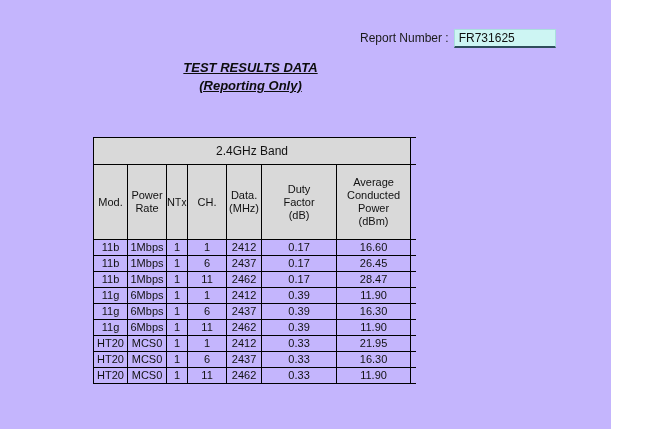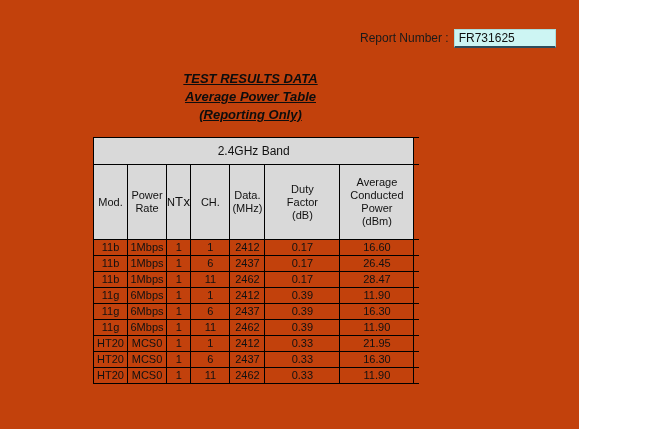--- a/index.html
+++ b/index.html
@@ -1,70 +1,69 @@
 <!DOCTYPE html>
 <html><head>
 <meta charset="utf-8">
 <style>
   html,body { margin:0; padding:0; background:#ffffff; }
   .canvas {
-    position:relative; width:579px; height:429px; background:#c2410c;
-    font-family:"Liberation Sans", sans-serif; color:#111; overflow:hidden;
+    position:relative; width:579px; height:429px; background:#c4b5fd;
+    font-family:"Liberation Sans", sans-serif; color:#111; overflow:hidden;padding-left:32px;
   }
   
   .scan-edge {
     position:absolute; left:644px; top:6px; width:4px; height:411px;
     background:#3b3b3b;
   }
   
   .report-row { position:absolute; left:360px; top:28px; white-space:nowrap; }
   .report-label { font-size:12px; color:#1a1a1a; }
   .report-value {
     display:inline-block; width:92px; margin-left:5px;
     background:#cdf5f3; border:1px solid #a9dedd; border-bottom:2px solid #2e4d5c;
     font-size:12px; color:#101010; padding:1px 4px 1px 4px; vertical-align:baseline;
   }
   
-  .titles { position:absolute; left:93px; top:70px; width:315px; text-align:center; }
+  .titles { position:absolute; left:93px; top:59px; width:315px; text-align:center; }
   .title-line {
     font-size:13px; font-weight:bold; font-style:italic;
     text-decoration:underline; line-height:18px; color:#0d0d0d;
   }
   
   .band-table {
     position:absolute; left:93px; top:137px;
     border-collapse:collapse; table-layout:fixed; color:#111;
   }
   .band-table td {
     border:1px solid #000; text-align:center; vertical-align:middle;
     padding:0; overflow:hidden;
   }
   .band-cell { height:26px; background:#d9d9d9; font-size:12px; }
   .head-row td.head { height:74px; background:#d9d9d9; font-size:11px; line-height:13px; white-space:pre-line; }
   .data-row td.cell { height:15px; font-size:11px; line-height:15px; white-space:nowrap; }
   
   .band-table td.overhang {
     border-left:none; border-right:none; background:transparent;
   }
-  .ntx-sub { font-size:13px; letter-spacing:0.5px; }
+  .ntx-sub { font-size:10px; letter-spacing:0.5px; }
 </style>
 </head>
 <body>
 
 <div class="canvas">
 
   <div class="scan-edge"></div>
 
   <div class="report-row">
     <span class="report-label">Report Number :</span><span class="report-value">FR731625</span>
   </div>
 
   <div class="titles">
     <div class="title-line">TEST RESULTS DATA</div>
-    <div class="title-line">Average Power Table</div>
     <div class="title-line">(Reporting Only)</div>
   </div>
 
   <table class="band-table">
     <colgroup>
       <col style="width:34px">
         <col style="width:39px">
         <col style="width:16px">
         <col style="width:39px">
       <col style="width:35px">

